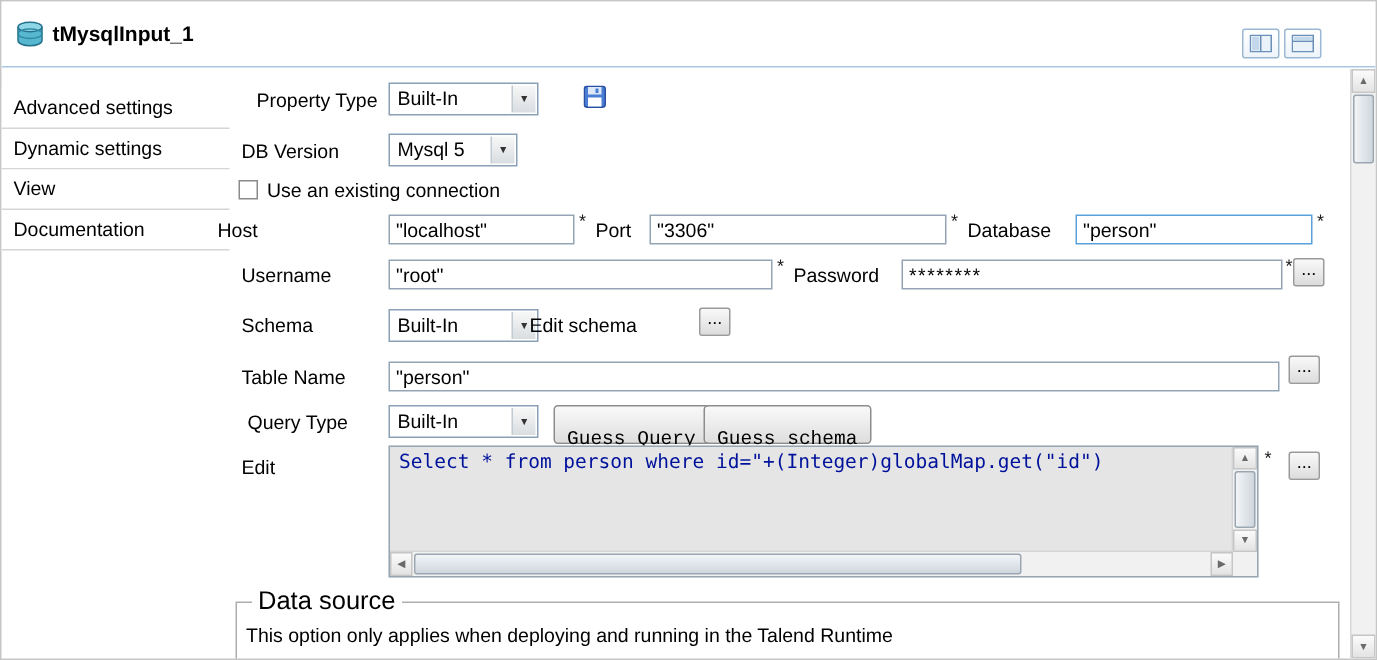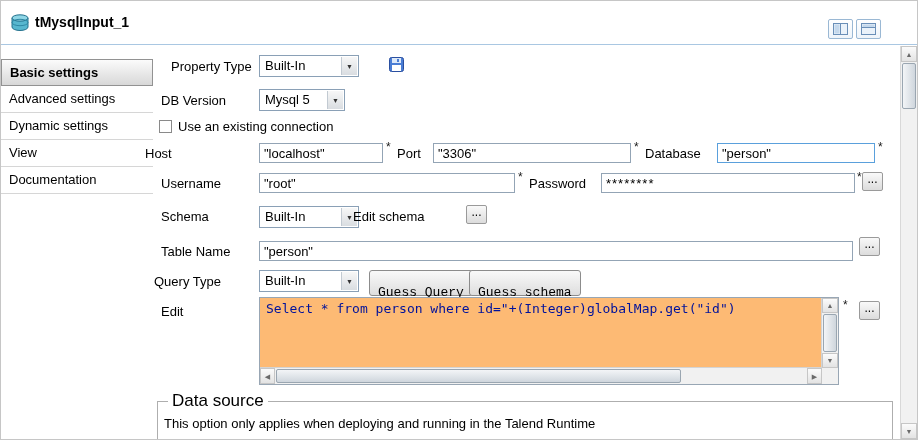--- a/index.html
+++ b/index.html
@@ -26,21 +26,21 @@
   .txt.focused { border:1px solid #5aa0dc; }
   .star { position:absolute; font-size:12px; color:#1a1a1a; }
   .combo { position:absolute; height:22px; border:1px solid #8aa0b6; background:#fff; cursor:pointer; }
   .combo-val { position:absolute; left:5px; top:2px; line-height:16px; white-space:nowrap; }
   .combo-arrow { position:absolute; right:1px; top:1px; bottom:1px; width:16px; background:linear-gradient(#f7f7f7,#d9dde1); border-left:1px solid #c2cad2; display:flex; align-items:center; justify-content:center; }
   .combo-arrow span { font-size:7px; color:#333; }
   .btn { position:absolute; height:21px; background:linear-gradient(#f9f9f9,#dedede); border:1px solid #8c8c8c; border-radius:3px; text-align:center; line-height:19px; padding:12px 8px; cursor:pointer; white-space:nowrap;font-family:Liberation Mono, monospace; }
   .mini-btn { position:absolute; width:21px; height:19px; background:linear-gradient(#f9f9f9,#dcdcdc); border:1px solid #9a9a9a; border-radius:2px; text-align:center; line-height:12px; font-size:12px; cursor:pointer; }
   .checkbox { position:absolute; width:13px; height:13px; border:1px solid #8a8a8a; background:#fff; cursor:pointer; }
   
-  .query-box { position:absolute; left:258px; top:296px; width:580px; height:88px; border:1px solid #98a6b4; background:#fdba74; }
+  .query-box { position:absolute; left:258px; top:296px; width:580px; height:88px; border:1px solid #98a6b4; background:#e5e5e5; }
   .query-text { position:absolute; left:6px; top:3px; right:22px; font-family:"DejaVu Sans Mono", monospace; font-size:13px; color:#00129b; white-space:pre; overflow:hidden; }
   .sb { background:#f1f1f1; }
   .sb-btn { position:absolute; background:linear-gradient(#fbfbfb,#e3e3e3); border:1px solid #c6c6c6; color:#6a6a6a; display:flex; align-items:center; justify-content:center; cursor:pointer; }
   .sb-btn span { font-size:7px; line-height:7px; }
   .sb-thumb { position:absolute; background:linear-gradient(90deg,#f3f5f7,#cfd6dd); border:1px solid #9aa6b1; border-radius:2px; cursor:pointer; }
   .q-vscroll { position:absolute; top:0; right:0; width:17px; bottom:16px; border-left:1px solid #d4d4d4; }
   .q-hscroll { position:absolute; left:0; bottom:0; height:17px; right:16px; border-top:1px solid #d4d4d4; }
   .q-corner { position:absolute; right:0; bottom:0; width:16px; height:16px; background:#f1f1f1; }
   .h-thumb { background:linear-gradient(#f3f5f7,#cfd6dd); }
   
@@ -75,21 +75,20 @@
       <svg width="15" height="12" viewBox="0 0 15 12">
         <rect x="0.5" y="0.5" width="14" height="11" fill="#eaf2fa" stroke="#6a8fb8"></rect>
         <line x1="0.5" y1="4.5" x2="14.5" y2="4.5" stroke="#6a8fb8"></line>
         <rect x="1.5" y="1.5" width="12" height="2.5" fill="#c4d8ec"></rect>
       </svg>
     </div>
   </div>
 
   <div class="sidebar">
     <div style="height:13px;"></div>
-    <div class="side-item selected"><span>Basic settings</span></div>
     <div class="side-item"><span>Advanced settings</span></div>
     <div class="side-item"><span>Dynamic settings</span></div>
     <div class="side-item"><span>View</span></div>
     <div class="side-item"><span>Documentation</span></div>
   </div>
 
   <span class="lbl" style="left:170px;top:58px;">Property Type</span>
   <div class="combo" style="left:258px;top:54px;width:100px;">
     <span class="combo-val">Built-In</span>
     <span class="combo-arrow">
@@ -141,21 +140,21 @@
         <span>▼</span>
       </span>
   </div>
   <span class="lbl" style="left:352px;top:208px;">Edit schema</span>
   <div class="mini-btn" style="left:465px;top:204px;"><span>...</span></div>
 
   <span class="lbl" style="left:160px;top:243px;">Table Name</span>
   <input class="txt" style="left: 258px; top: 240px; width: 594px;" value="&quot;person&quot;">
   <div class="mini-btn" style="left:858px;top:236px;"><span>...</span></div>
 
-  <span class="lbl" style="left:153px;top:273px;">Query Type</span>
+  <span class="lbl" style="left:164px;top:273px;">Query Type</span>
   <div class="combo" style="left:258px;top:269px;width:100px;">
     <span class="combo-val">Built-In</span>
     <span class="combo-arrow">
         <span>▼</span>
       </span>
   </div>
   <div class="btn" style="left:368px;top:269px;">Guess Query</div>
   <div class="btn" style="left:468px;top:269px;">Guess schema</div>
 
   <span class="lbl" style="left:160px;top:303px;">Edit</span>

